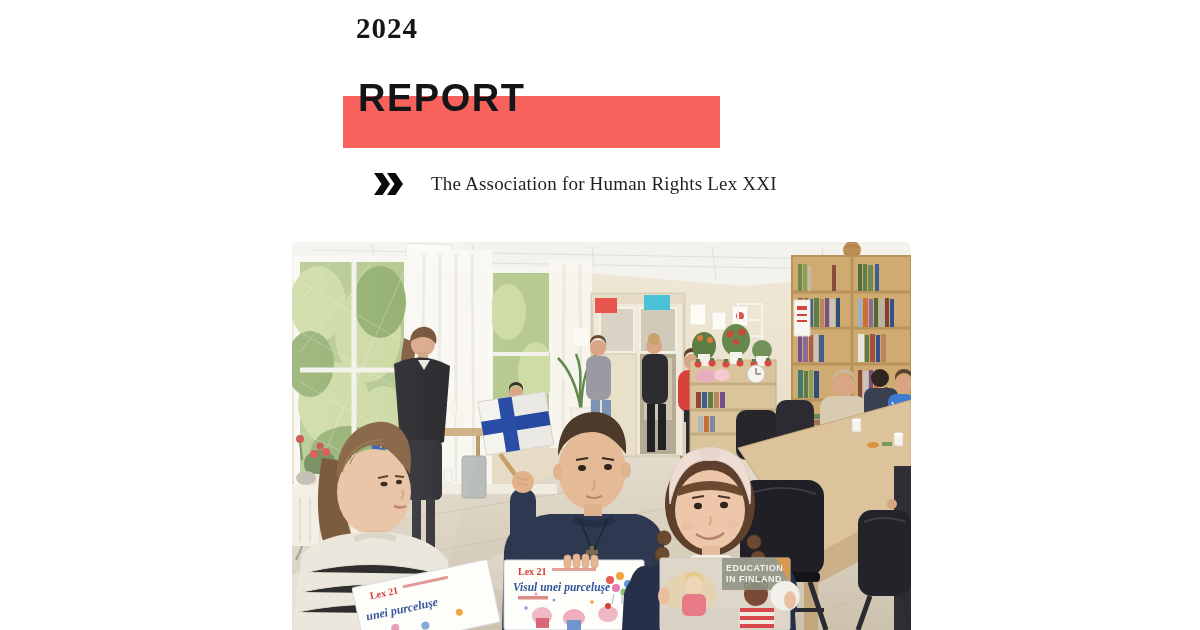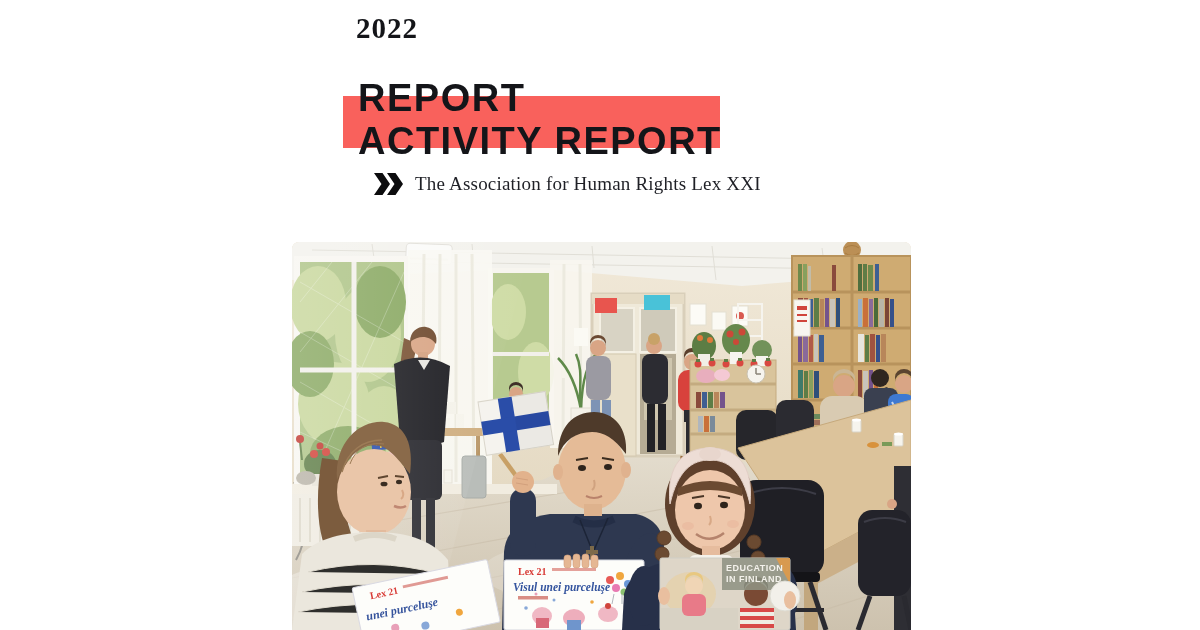--- a/index.html
+++ b/index.html
@@ -21,44 +21,43 @@
     left:343px; top:96px; width:377px; height:52px;
     background:var(--accent); z-index:1;
   }
   .title {
     left:358px; top:77px; z-index:2;
     font-weight:700; font-size:38px; line-height:43px;
     letter-spacing:1.5px; color:var(--ink);
   }
   .subtitle-row {
     left:374px; top:173px; z-index:2;
-    display:flex; align-items:flex-start; gap:12px;
+    display:flex; align-items:flex-start; gap:28px;
   }
   .subtitle {
     font-family:"Liberation Serif", serif; font-size:19px;
     color:#1f2026; letter-spacing:0.2px;
   }
   .chevron-icon { width:29px; height:22px; display:block; }
   .photo-frame {
     left:292px; top:242px; width:619px; height:388px;
     border-radius:7px 7px 0 0; overflow:hidden; background:#e8e0d0;
   }
   .photo-frame svg { display:block; width:619px; height:388px; }
   svg text { user-select:none; }
 </style>
 </head>
 <body style="background: rgb(255, 255, 255);">
 
-<div class="abs year">2022</div>
+<div class="abs year">2024</div>
 
 <div class="abs title-highlight"></div>
 
 <div class="abs title">
   <div>REPORT</div>
-  <div>ACTIVITY REPORT</div>
 </div>
 
 <div class="abs subtitle-row">
   <svg class="chevron-icon" viewBox="0 0 29 22">
     <polygon points="0,0 8.5,0 16,11 8.5,22 0,22 7.5,11" fill="#0c0c0e"></polygon>
     <polygon points="13,0 21.5,0 29,11 21.5,22 13,22 20.5,11" fill="#0c0c0e"></polygon>
   </svg>
   <span class="subtitle">The Association for Human Rights Lex XXI</span>
 </div>
 

